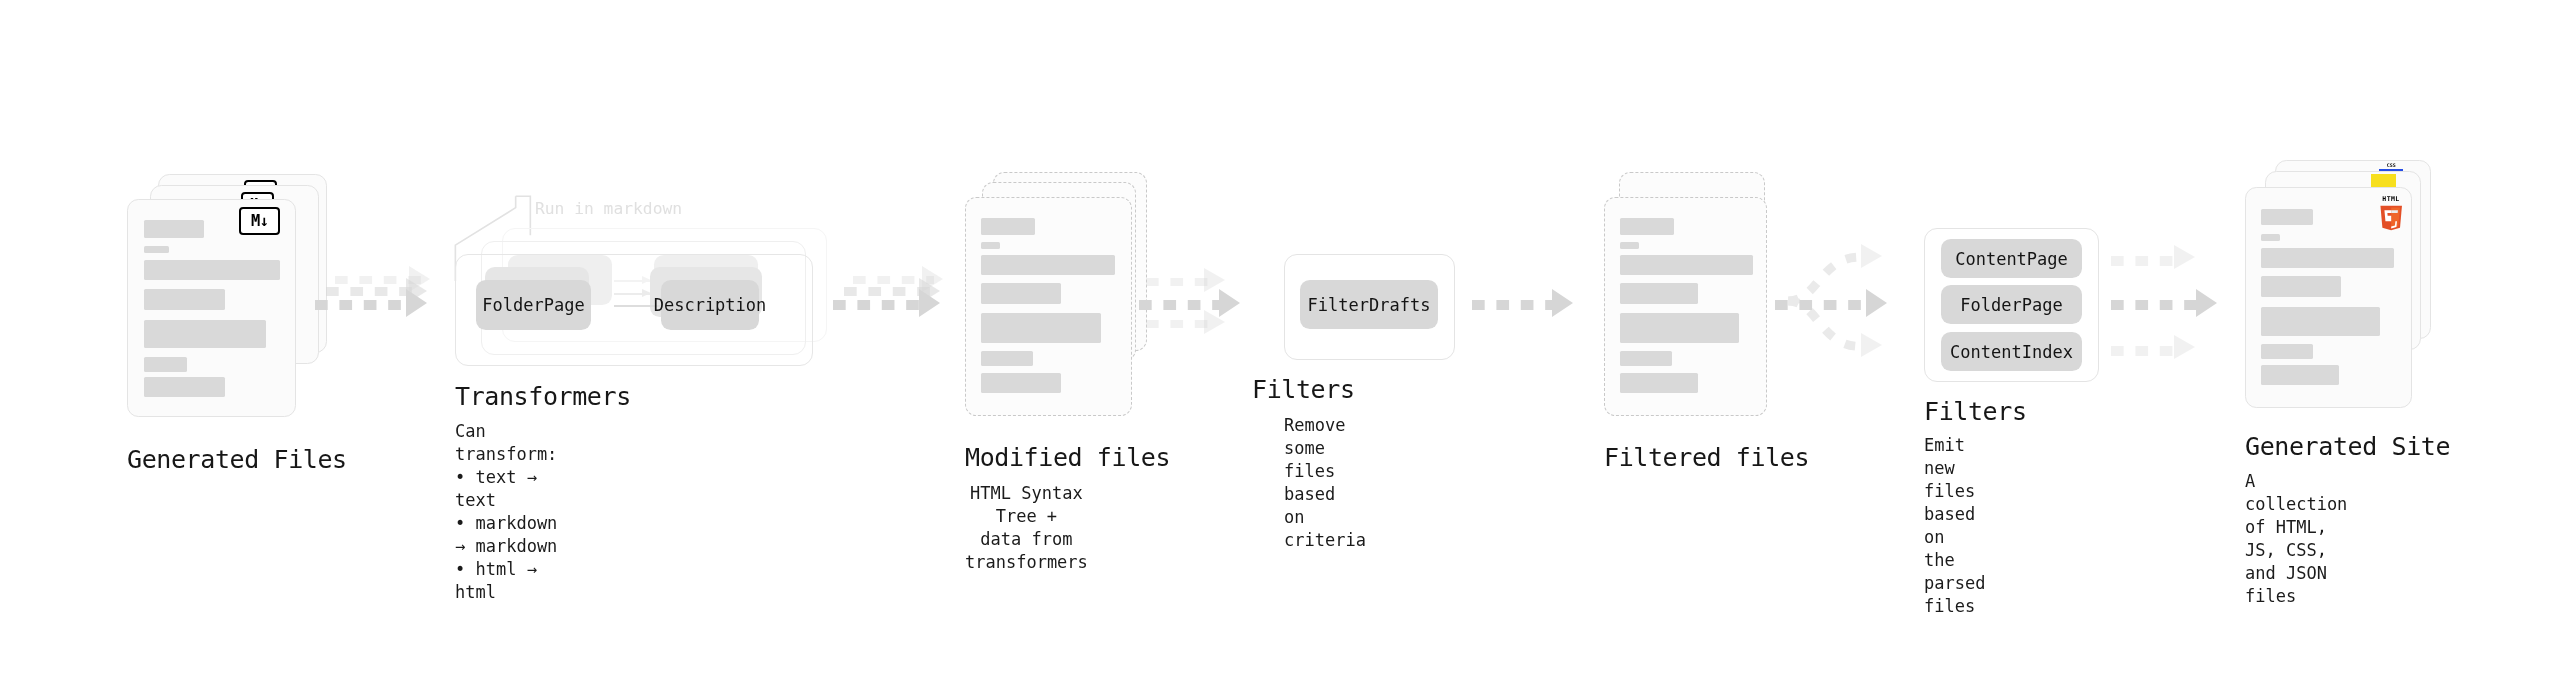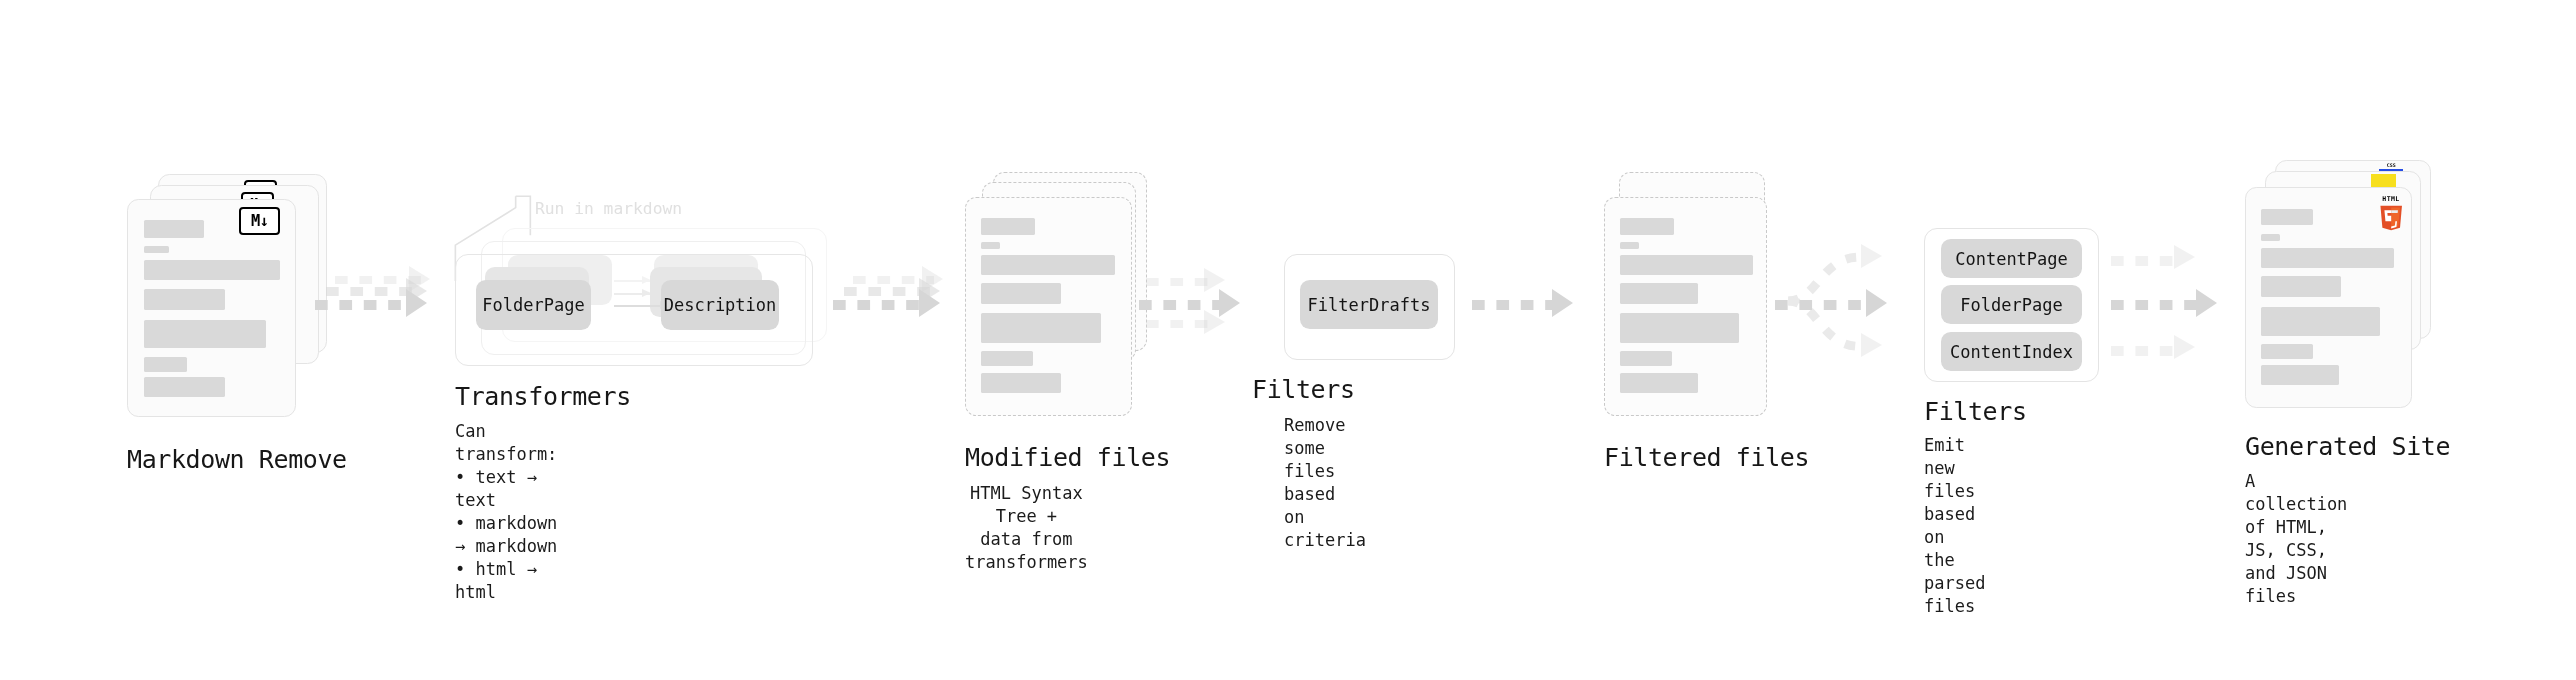--- a/index.html
+++ b/index.html
@@ -144,21 +144,21 @@
       <div class="bar" style="left:16.3px; top:120px; width:122px; height:28.4px;"></div>
       <div class="bar" style="left:16.3px; top:157px; width:43px; height:14.6px;"></div>
       <div class="bar" style="left:16.3px; top:177px; width:81px; height:20.3px;"></div>
     </div>
     <div class="bar" style="position:absolute;left:143px; top:436px; width:118px; height:0px;"></div>
 
     <div class="mdbadge" style="left:239px; top:207px; width:41px; height:28px;">
       <span>M↓</span>
     </div>
 
-    <div class="title" style="left:127px; top:445px;">Markdown Remove</div>
+    <div class="title" style="left:127px; top:445px;">Generated Files</div>
   </div>
 
   <div class="conn" style="left:315px; top:302px; width:130px;">
     <div class="dash op35" style="left:19.5px; top:-26px; width:86px; height:8.1px;"></div>
     <div class="head op35" style="left:94px; top:-36px; border-top-width:13px;border-bottom-width:13px;"></div>
     <div class="dash op60" style="left:11.4px; top:-14.6px; width:91px; height:8.1px;"></div>
     <div class="head op60" style="left:91px; top:-24.4px; border-top-width:13px;border-bottom-width:13px;"></div>
     <div class="dash" style="left:0px; top:-1.6px; width:96px;"></div>
     <div class="head" style="left:91px; top:-13px;"></div>
   </div>
@@ -180,21 +180,21 @@
     <div class="pill ghost1" style="left:485px; top:267px; width:104px; height:50px;"></div>
     <div class="pill ghost1" style="left:650px; top:267px; width:112px; height:50px;"></div>
 
     <div class="thin op35" style="left:614px; top:280px; width:36px;"></div>
     <div class="thin op60" style="left:614px; top:293px; width:36px;"></div>
     <div class="thin" style="left:614px; top:305px; width:54px;"></div>
 
     <div class="pill" style="left:476px; top:280px; width:115px; height:50px;">
       <span>FolderPage</span>
     </div>
-    <div class="pill" style="left:661px; top:280px; width:118px; height:50px;">
+    <div class="pill" style="left:661px; top:280px; width:98px; height:50px;">
       <span>Description</span>
     </div>
 
     <div class="title" style="left:455px; top:382px;">Transformers</div>
     <div class="caption" style="left:455px; top:420px;">Can transform:
 • text → text
 • markdown → markdown
 • html → html</div>
   </div>
 

